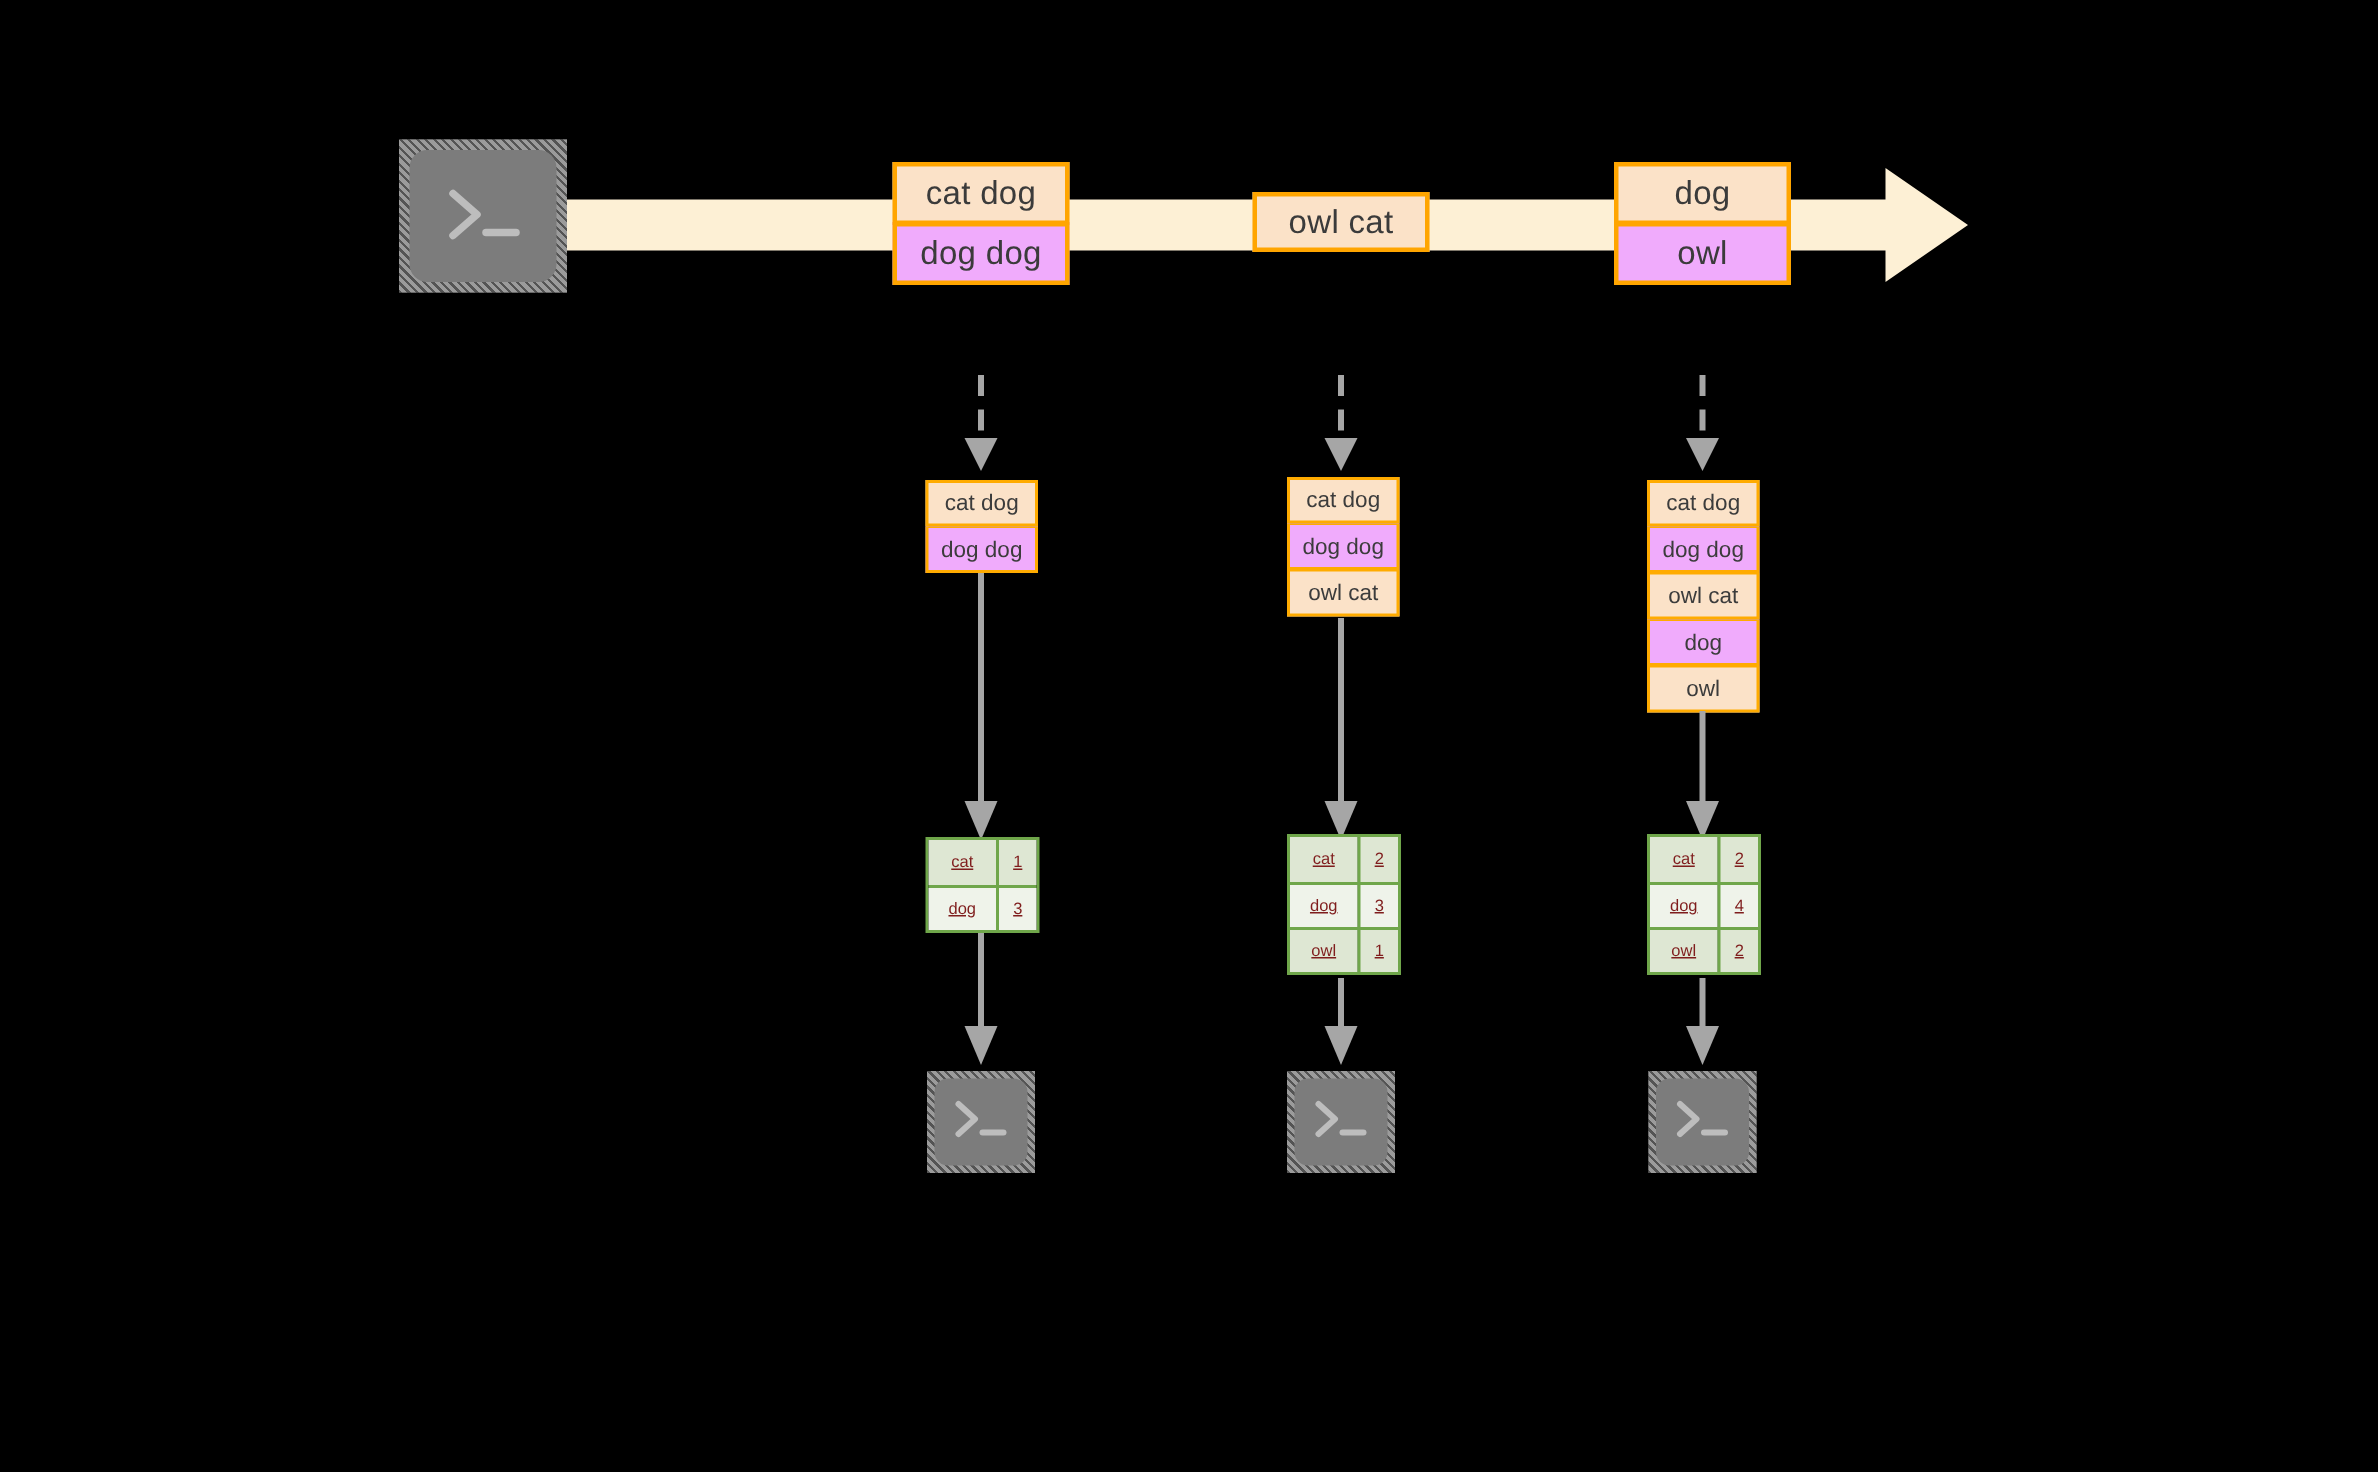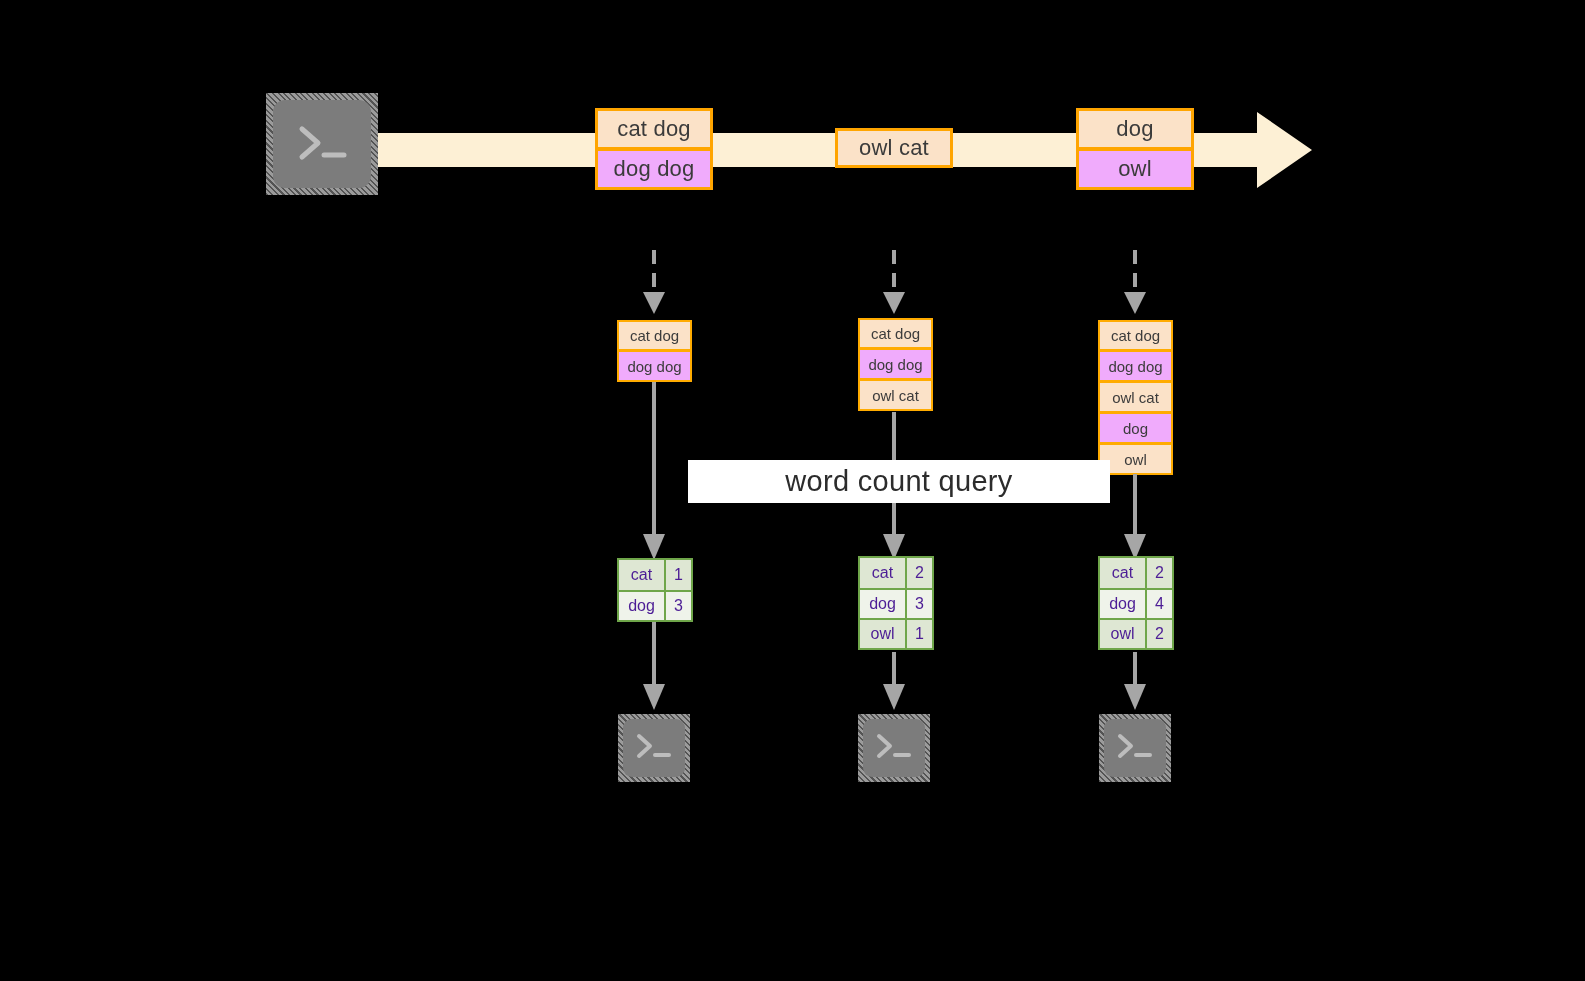--- a/index.html
+++ b/index.html
@@ -100,22 +100,23 @@
     display: flex;
     height: 30px;
     box-sizing: border-box;
   }
   .grow + .grow { border-top: 2px solid #6FA64A; }
   .gcell-k, .gcell-v {
     box-sizing: border-box;
     display: flex;
     align-items: center;
     justify-content: center;
-    color: #4c1d95;
-    font-size: 16px;
+    color: #7f1d1d;
+    font-size: 11px;
+    text-decoration: underline;
   }
   .gcell-k { width: 45px; }
   .gcell-v { width: 27px; border-left: 2px solid #6FA64A; }
   .gshade-a .gcell-k { background: #DEE7D3; }
   .gshade-a .gcell-v { background: #DEE7D3; }
   .gshade-b .gcell-k { background: #EFF3EA; }
   .gshade-b .gcell-v { background: #EFF3EA; }
 
   
   .conn { position: absolute; }
@@ -199,23 +200,20 @@
   </svg>
   <svg class="conn" style="left:878px; top:412px;" width="32" height="152" viewBox="0 0 32 152">
     <line x1="16" y1="0" x2="16" y2="128" stroke="#A6A6A6" stroke-width="4"></line>
     <path d="M16,148 L5,122 L27,122 Z" fill="#A6A6A6"></path>
   </svg>
   <svg class="conn" style="left:1119px; top:474px;" width="32" height="90" viewBox="0 0 32 90">
     <line x1="16" y1="0" x2="16" y2="66" stroke="#A6A6A6" stroke-width="4"></line>
     <path d="M16,86 L5,60 L27,60 Z" fill="#A6A6A6"></path>
   </svg>
 
-  <div class="label-band" style="left:688px; top:460px; width:422px; height:43px;">
-    <span>word count query</span>
-  </div>
 
   <div class="gtable" style="left:617px; top:558px;">
     <div class="grow gshade-a">
       <div class="gcell-k">cat</div>
       <div class="gcell-v">1</div>
     </div>
     <div class="grow gshade-b">
       <div class="gcell-k">dog</div>
       <div class="gcell-v">3</div>
     </div>

